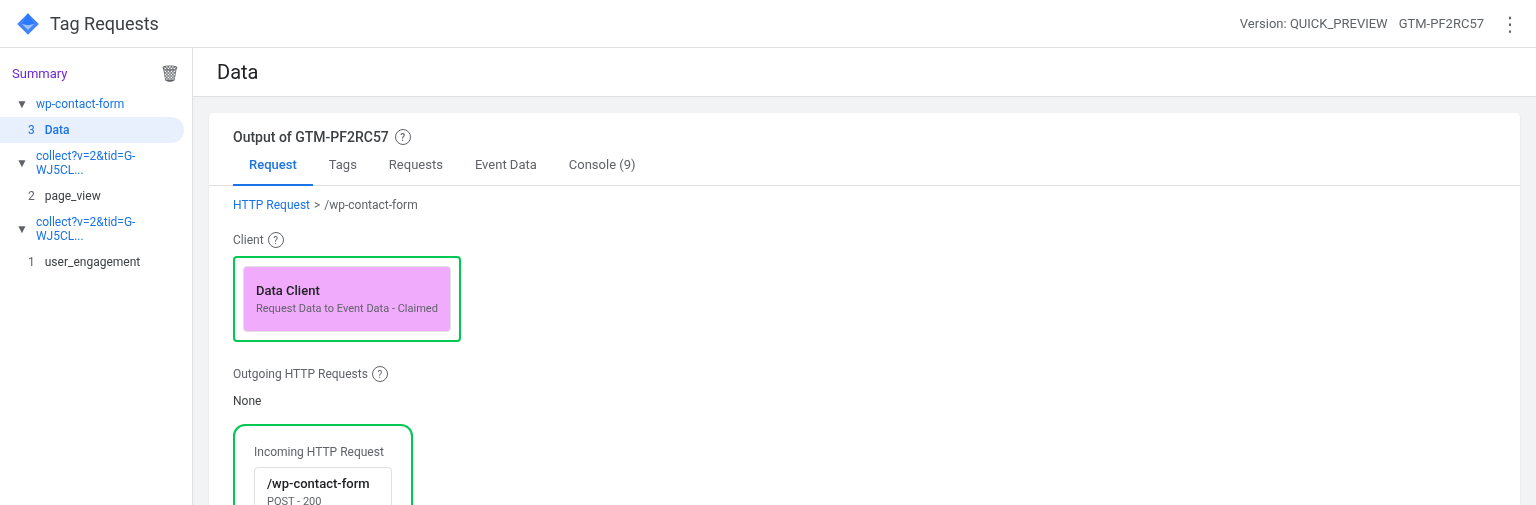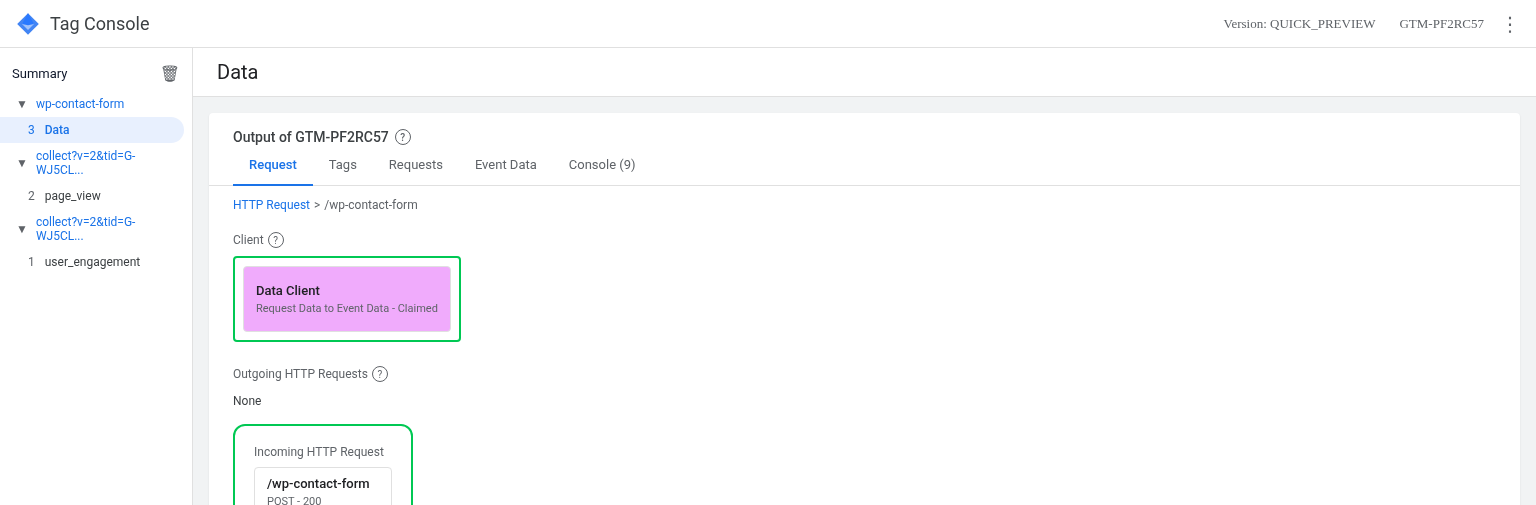--- a/index.html
+++ b/index.html
@@ -10,36 +10,36 @@
       display: flex; align-items: center; height: 48px;
       background: #fff; border-bottom: 1px solid #e0e0e0;
       padding: 0 16px; justify-content: space-between;
     }
     .topbar-left { display: flex; align-items: center; gap: 10px; }
     .logo-diamond {
       width: 24px; height: 24px;
     }
     .app-title { font-size: 18px; font-weight: 400; color: #3c4043; }
     .topbar-right { display: flex; align-items: center; gap: 16px; color: #5f6368; font-size: 13px; }
-    .version-info { display: flex; gap: 24px; font-family: Liberation Serif, serif; }
+    .version-info { display: flex; gap: 11px; }
     .more-icon { cursor: pointer; font-size: 20px; color: #5f6368; }
 
     
     .layout { display: flex; height: calc(505px - 48px); }
 
     
     .sidebar {
       width: 193px; background: #fff; border-right: 1px solid #e0e0e0;
       overflow-y: auto; flex-shrink: 0;
     }
     .sidebar-summary {
       display: flex; align-items: center; justify-content: space-between;
       padding: 16px 12px 8px 12px; color: #3c4043;
     }
-    .sidebar-summary-label { font-size: 13px; color: #0f172a; text-align: center; }
+    .sidebar-summary-label { font-size: 13px; color: #6d28d9; text-align: center; }
     .delete-icon { color: #5f6368; cursor: pointer; font-size: 16px; }
 
     .sidebar-item {
       padding: 6px 12px 6px 16px; cursor: pointer; display: flex; align-items: center; gap: 6px;
     }
     .sidebar-item.parent { font-size: 12px; color: #1a73e8; display: flex; align-items: center; }
     .sidebar-item.child { padding-left: 28px; }
     .sidebar-item.active { background: #e8f0fe; border-radius: 0 20px 20px 0; margin-right: 8px; }
     .sidebar-chevron { font-size: 12px; color: #5f6368; margin-right: 2px; }
     .sidebar-num { color: #5f6368; font-size: 12px; margin-right: 4px; }
@@ -144,21 +144,21 @@
 <body>
 
 <div class="topbar">
   <div class="topbar-left">
 
     <svg class="logo-diamond" viewBox="0 0 40 40" fill="none" xmlns="http://www.w3.org/2000/svg">
       <polygon points="20,2 38,20 20,38 2,20" fill="#4285F4"></polygon>
       <polygon points="20,10 30,20 20,30 10,20" fill="#fff" opacity="0.5"></polygon>
       <polygon points="20,2 30,20 20,22 10,20" fill="#2979FF"></polygon>
     </svg>
-    <span class="app-title">Tag Console</span>
+    <span class="app-title">Tag Requests</span>
   </div>
   <div class="topbar-right">
     <div class="version-info">
       <span>Version: QUICK_PREVIEW</span>
       <span>GTM-PF2RC57</span>
     </div>
     <span class="more-icon">⋮</span>
   </div>
 </div>
 

